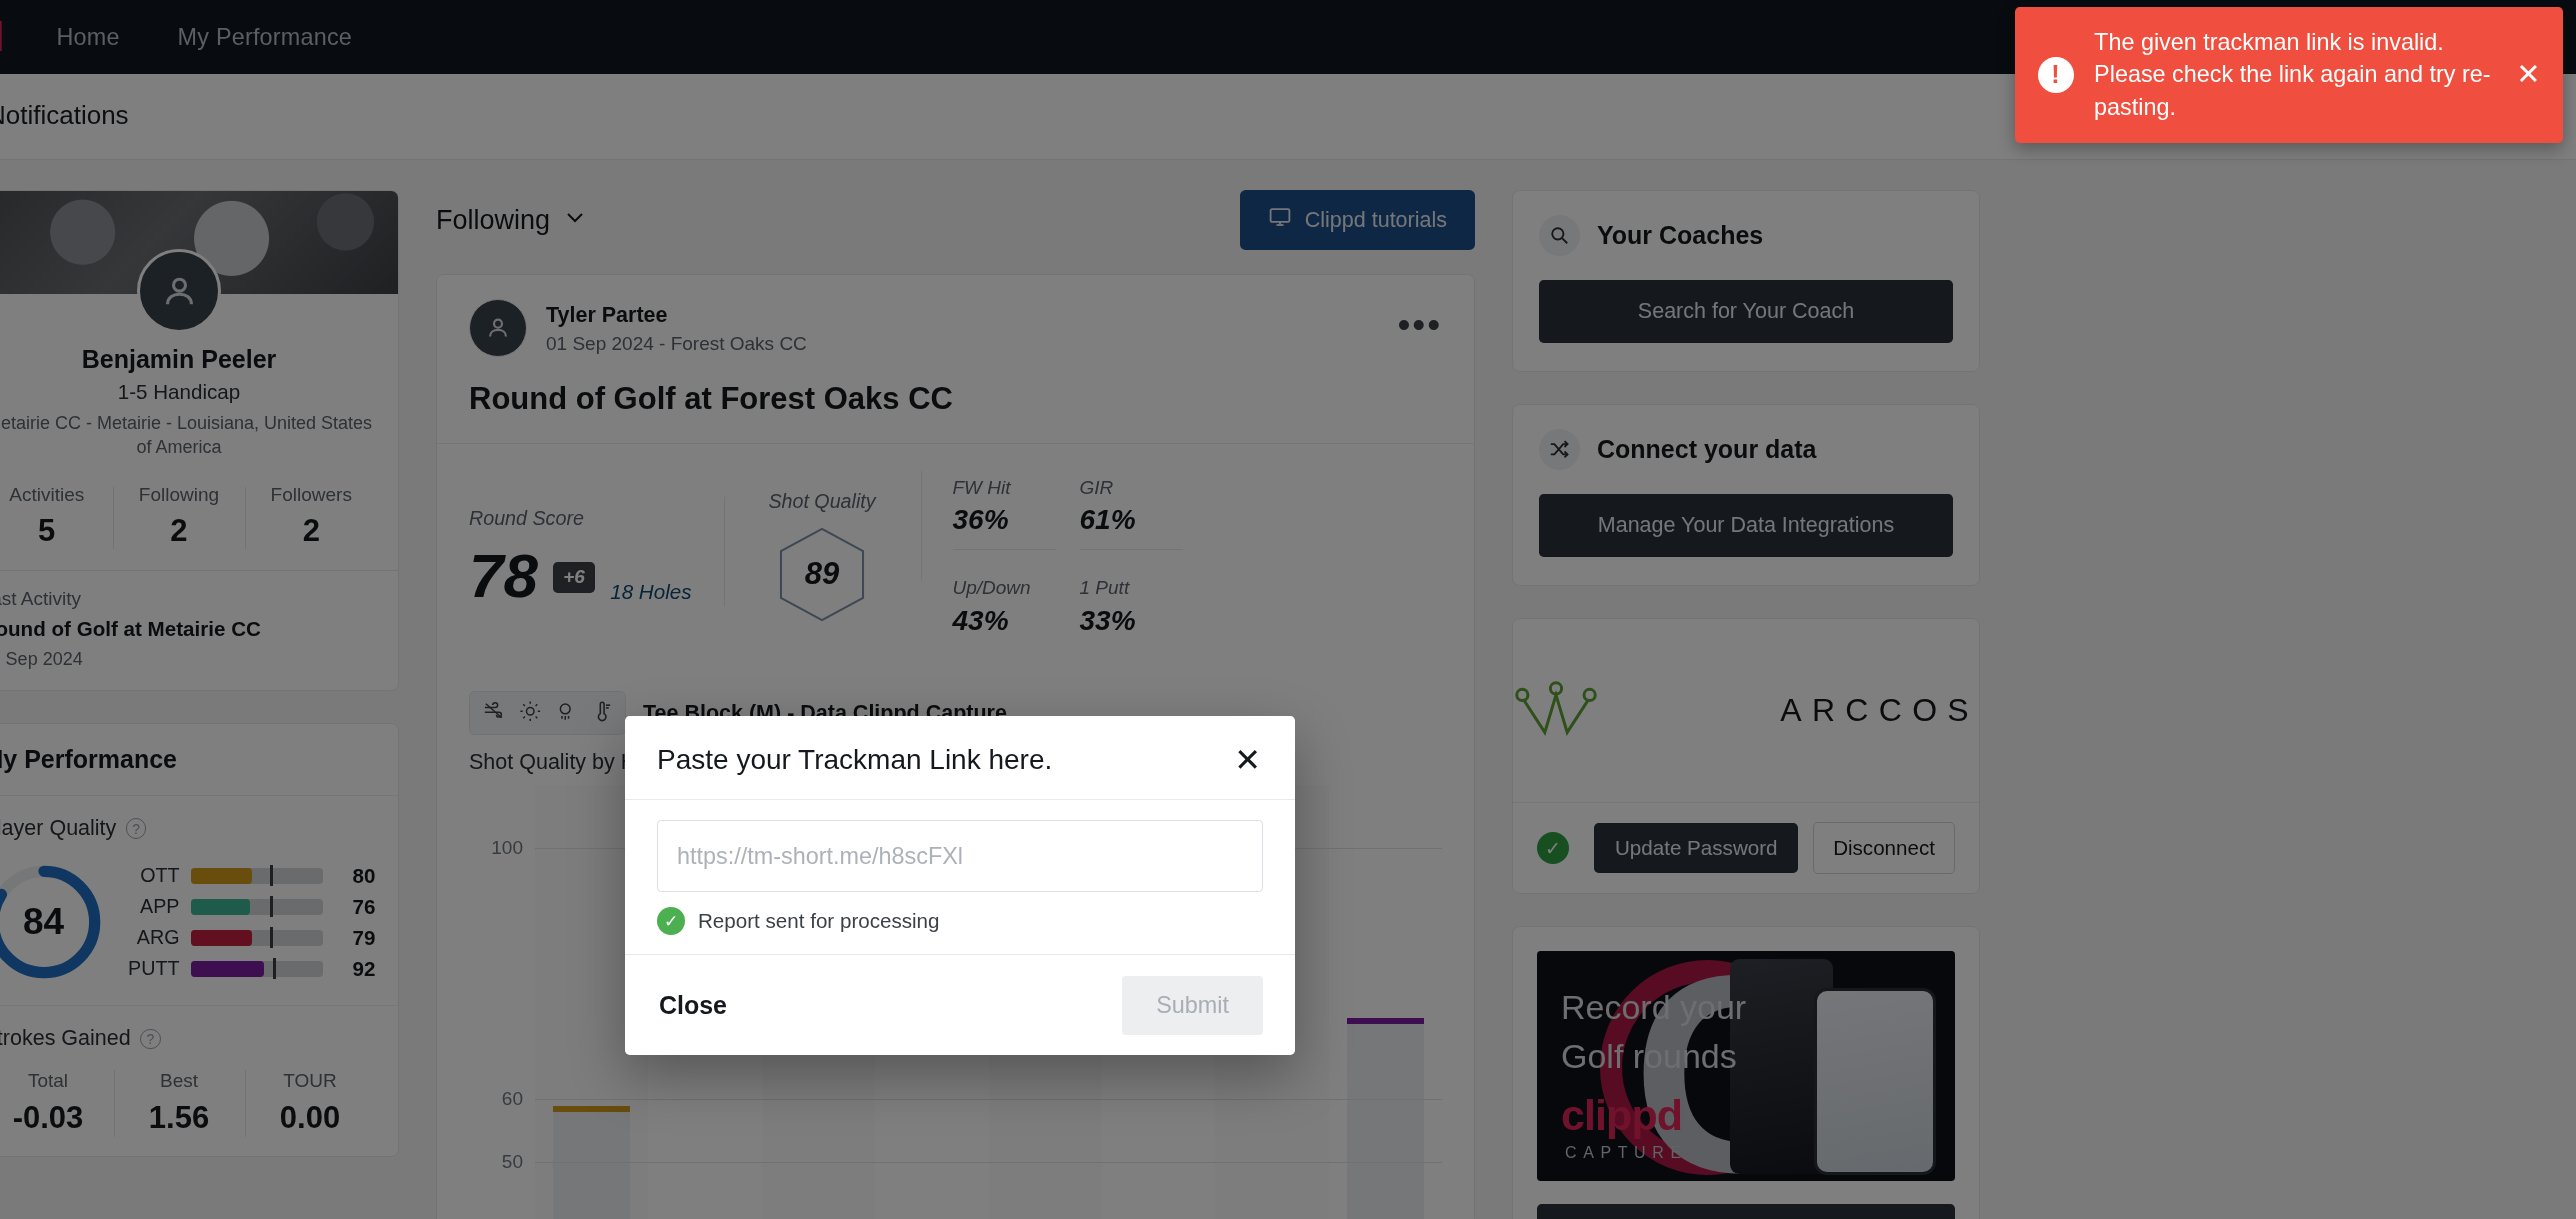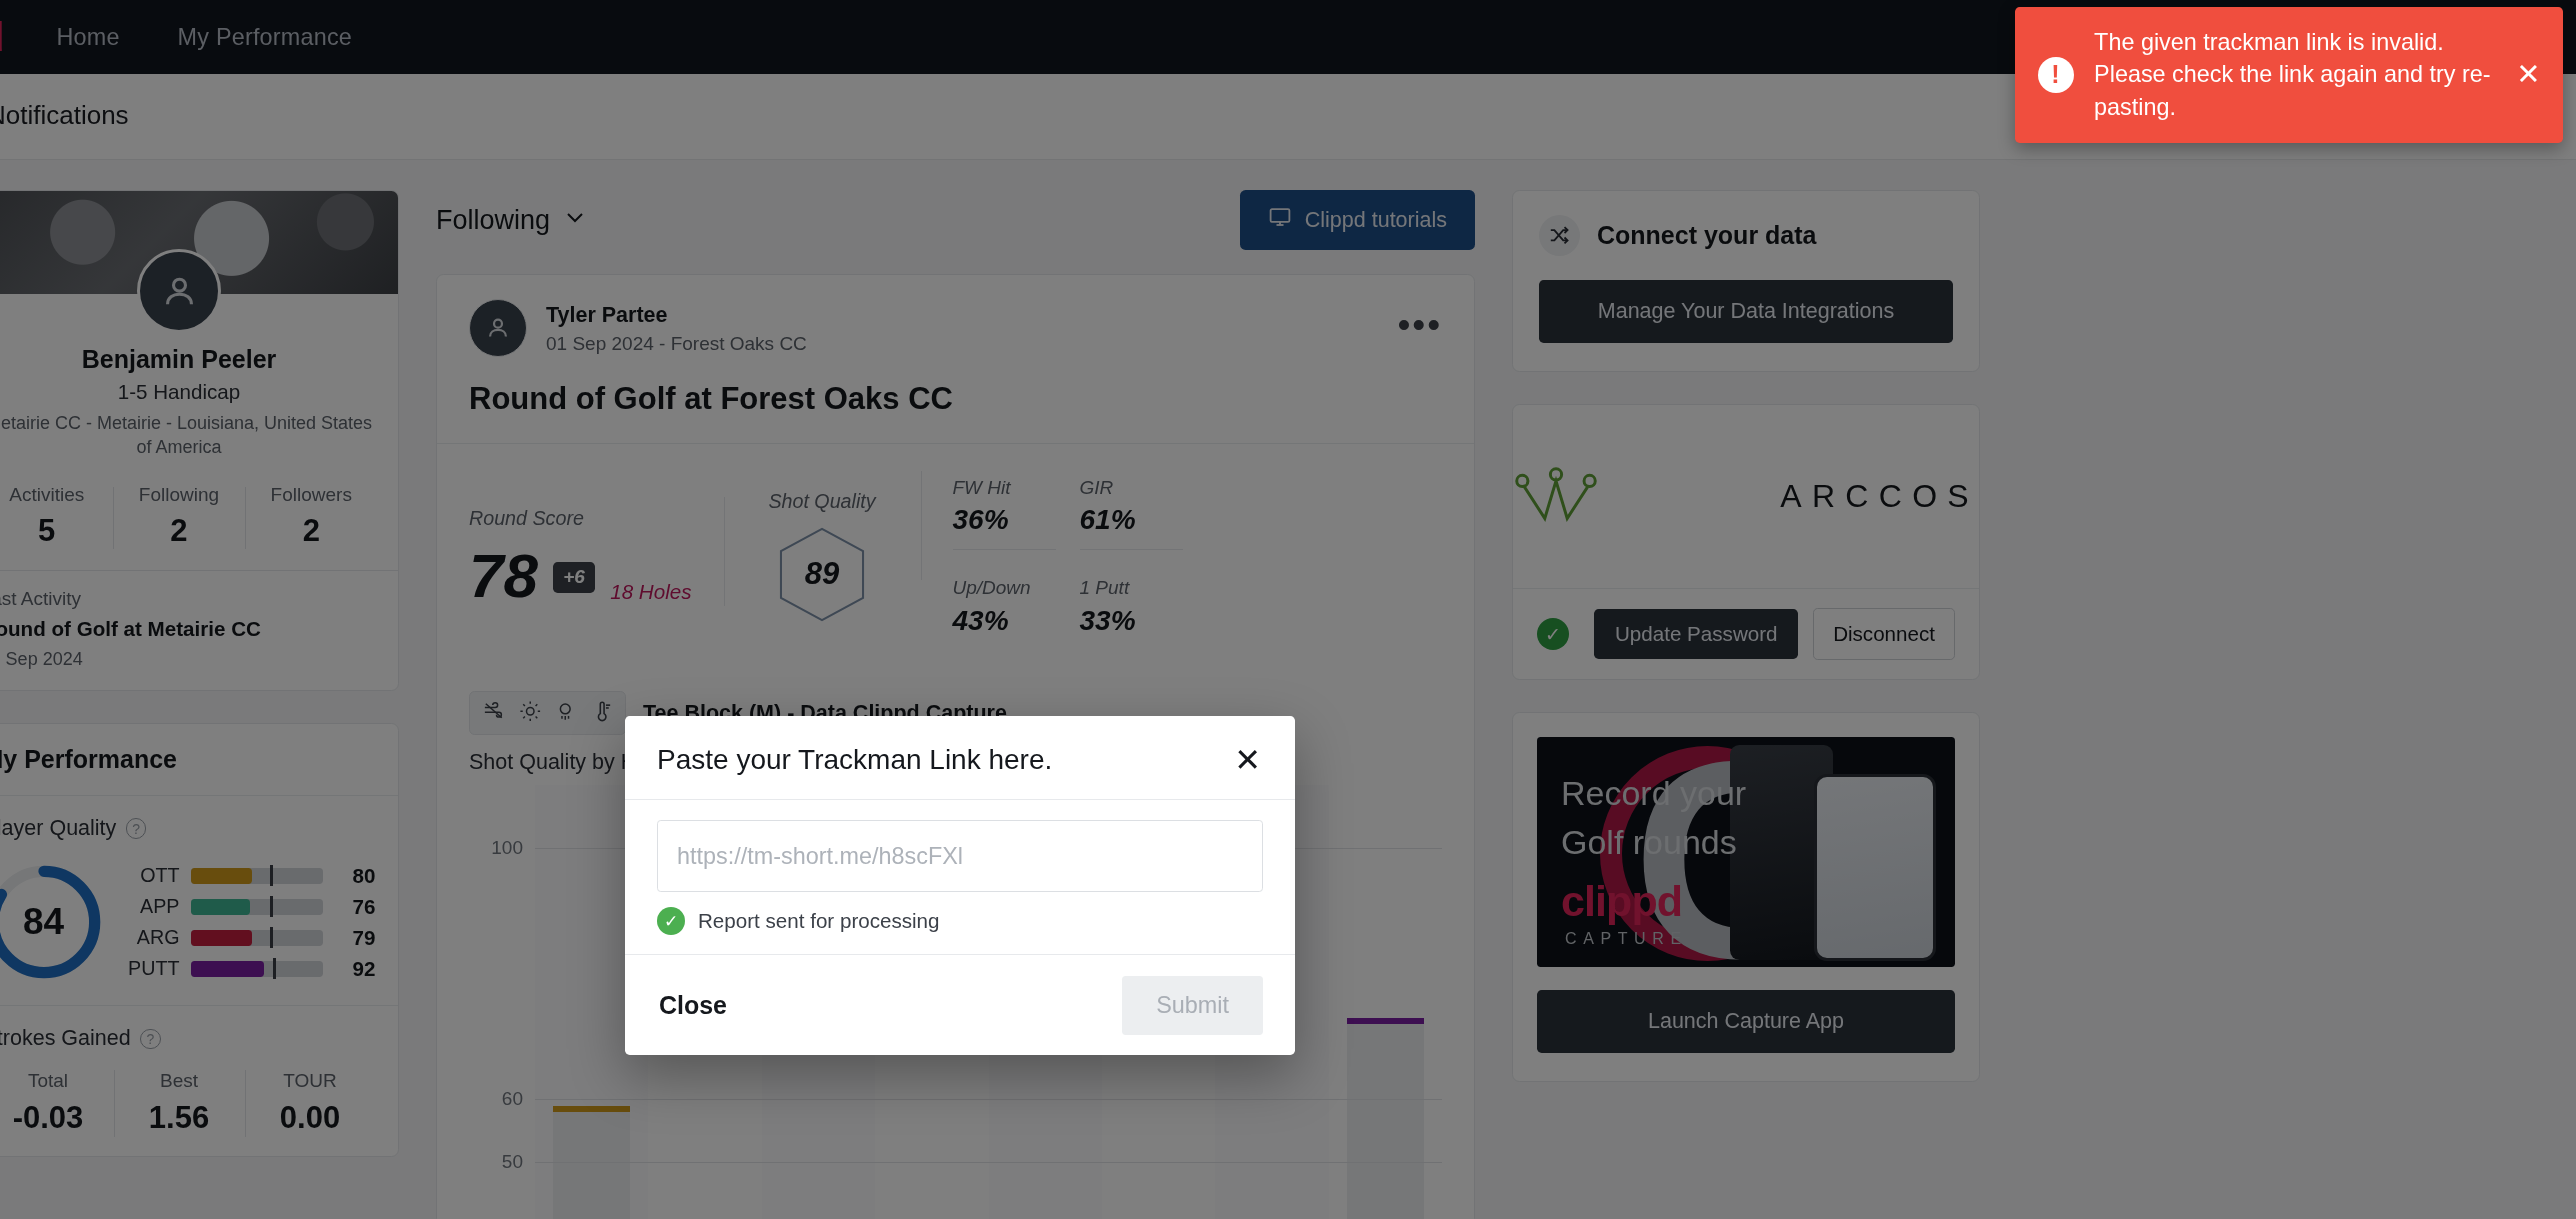--- a/index.html
+++ b/index.html
@@ -193,21 +193,21 @@
     width: 0.9px; height: 109px; background: #e6e9ec;
   }
   .ps-label { font-size: 19.7px; color: #5c626b; }
   .score-row { display: flex; align-items: flex-end; gap: 15px; margin-top: 17px; }
   .score-num { font-size: 62px; font-weight: 700; color: #15181d; line-height: .95; }
   .score-chip {
     background: #3c4149; color: #ffffff; border-radius: 4.7px;
     padding: 4.7px 10.3px; font-size: 19px; font-weight: 700;
     position: relative; top: -13px;
   }
-  .score-holes { font-size: 20.6px; color: #be185d; position: relative; top: -1.9px; }
+  .score-holes { font-size: 20.6px; color: #0c4a6e; position: relative; top: -1.9px; }
   .hexwrap { margin-top: 13px; display: flex; justify-content: center; }
   .hex {
     position: relative; width: 90px; height: 97px;
     display: flex; align-items: center; justify-content: center;
   }
   .hex svg { position: absolute; inset: 0; }
   .hex span { font-size: 31px; font-weight: 700; color: #15181d; position: relative; }
   .mini-grid {
     display: grid; grid-template-columns: repeat(2, 103px);
     column-gap: 24px; row-gap: 0; align-content: start;
@@ -731,20 +731,32 @@
               <div class="grid-label" style="top: 314px;">60</div>
               <div class="grid-line" style="top: 377px;"></div>
               <div class="grid-label" style="top: 377px;">50</div>
             </div>
         </div>
       </div>
     </div>
 
     <div class="col-right">
 
+      <div class="card side-card">
+        <div class="side-head">
+          <span class="side-ico">
+            <svg width="22.5" height="22.5" viewBox="0 0 24 24" fill="none" stroke="currentColor" stroke-width="2">
+              <circle cx="10.5" cy="10.5" r="6"></circle>
+                <line x1="15" y1="15" x2="20.5" y2="20.5"></line>
+            </svg>
+          </span>
+          <span class="side-title">Your Coaches</span>
+        </div>
+        <button class="side-btn">Search for Your Coach</button>
+      </div>
 
       <div class="card side-card">
         <div class="side-head">
           <span class="side-ico">
             <svg width="22.5" height="22.5" viewBox="0 0 24 24" fill="none" stroke="currentColor" stroke-width="2">
               <path d="M3 6.5h3.8l9.4 11h4"></path>
                 <path d="M3 17.5h3.8l9.4-11h4"></path>
               <polyline points="17.6,3.4 20.8,6.5 17.6,9.6"></polyline>
                 <polyline points="17.6,14.4 20.8,17.5 17.6,20.6"></polyline>
             </svg>

